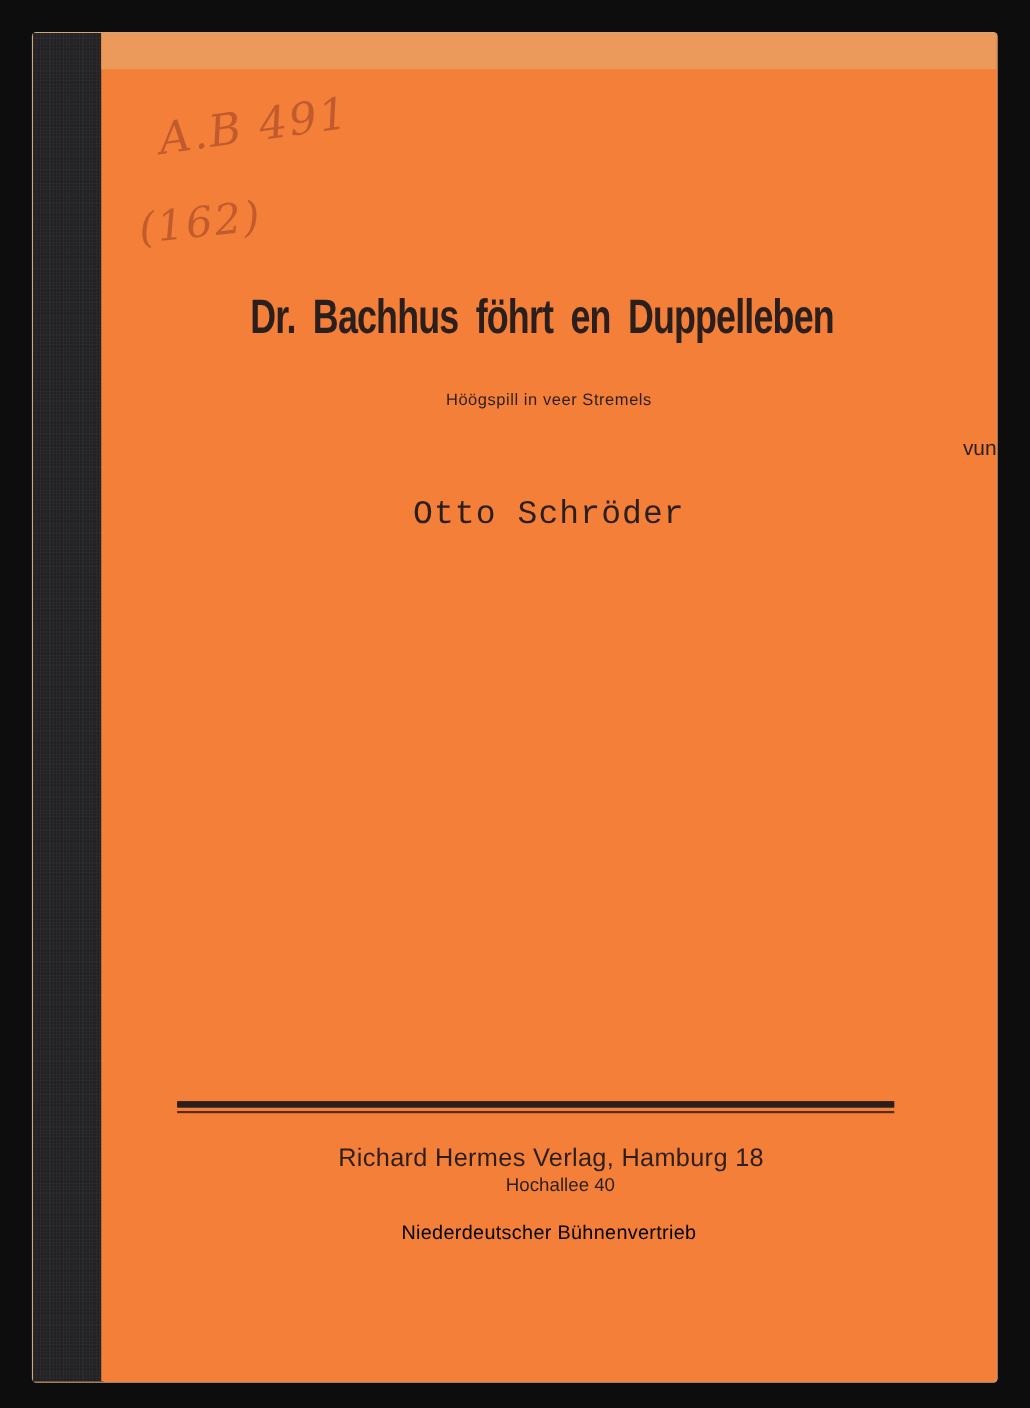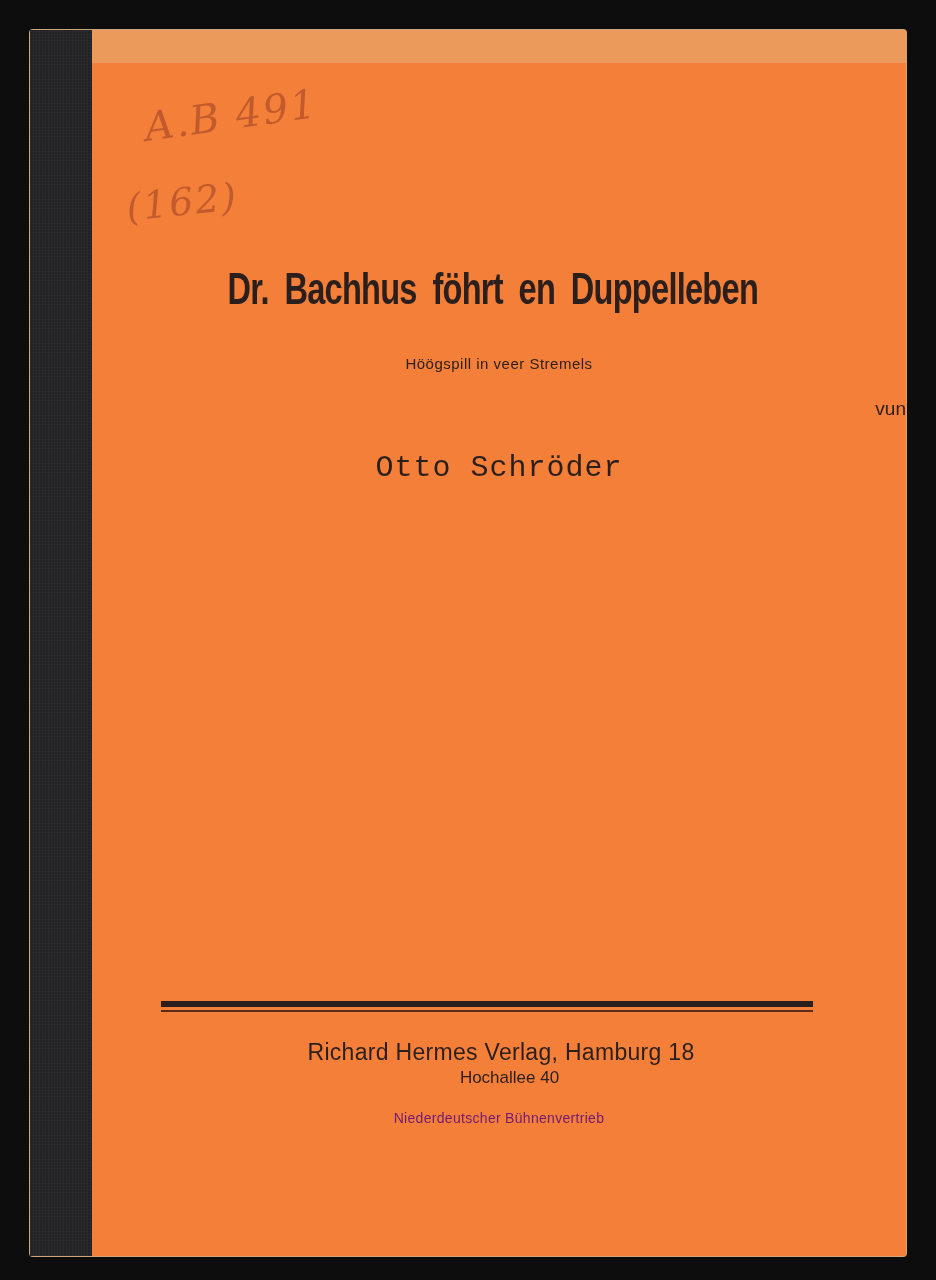--- a/index.html
+++ b/index.html
@@ -167,22 +167,22 @@
       color: #2a1f1d;
       padding-left: 21px;
     }
     .distribution {
       position: absolute;
       left: 0;
       right: 0;
       top: 1080px;
       text-align: center;
       font-family: "Liberation Sans", sans-serif;
-      font-size: 14px;
-      color: #701a75;
+      font-size: 18px;
+      color: #000000;
       letter-spacing: 0.3px;
     }
   </style>
 </head>
 <body>
 
 <div class="scene">
   <div class="book">
     <div class="spine"></div>
     <div class="cover">

